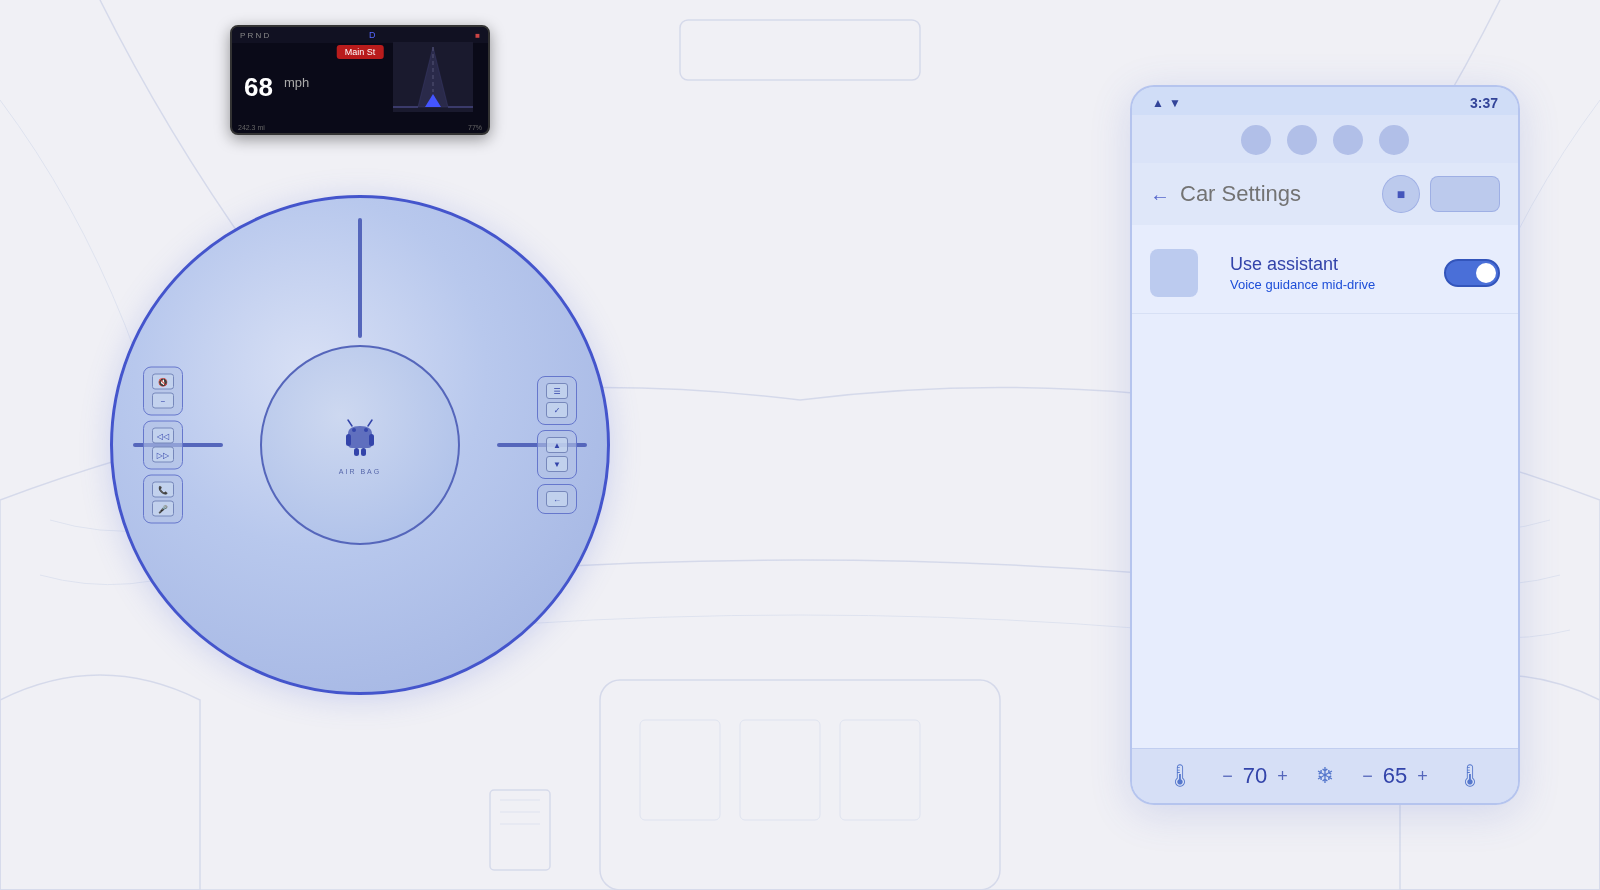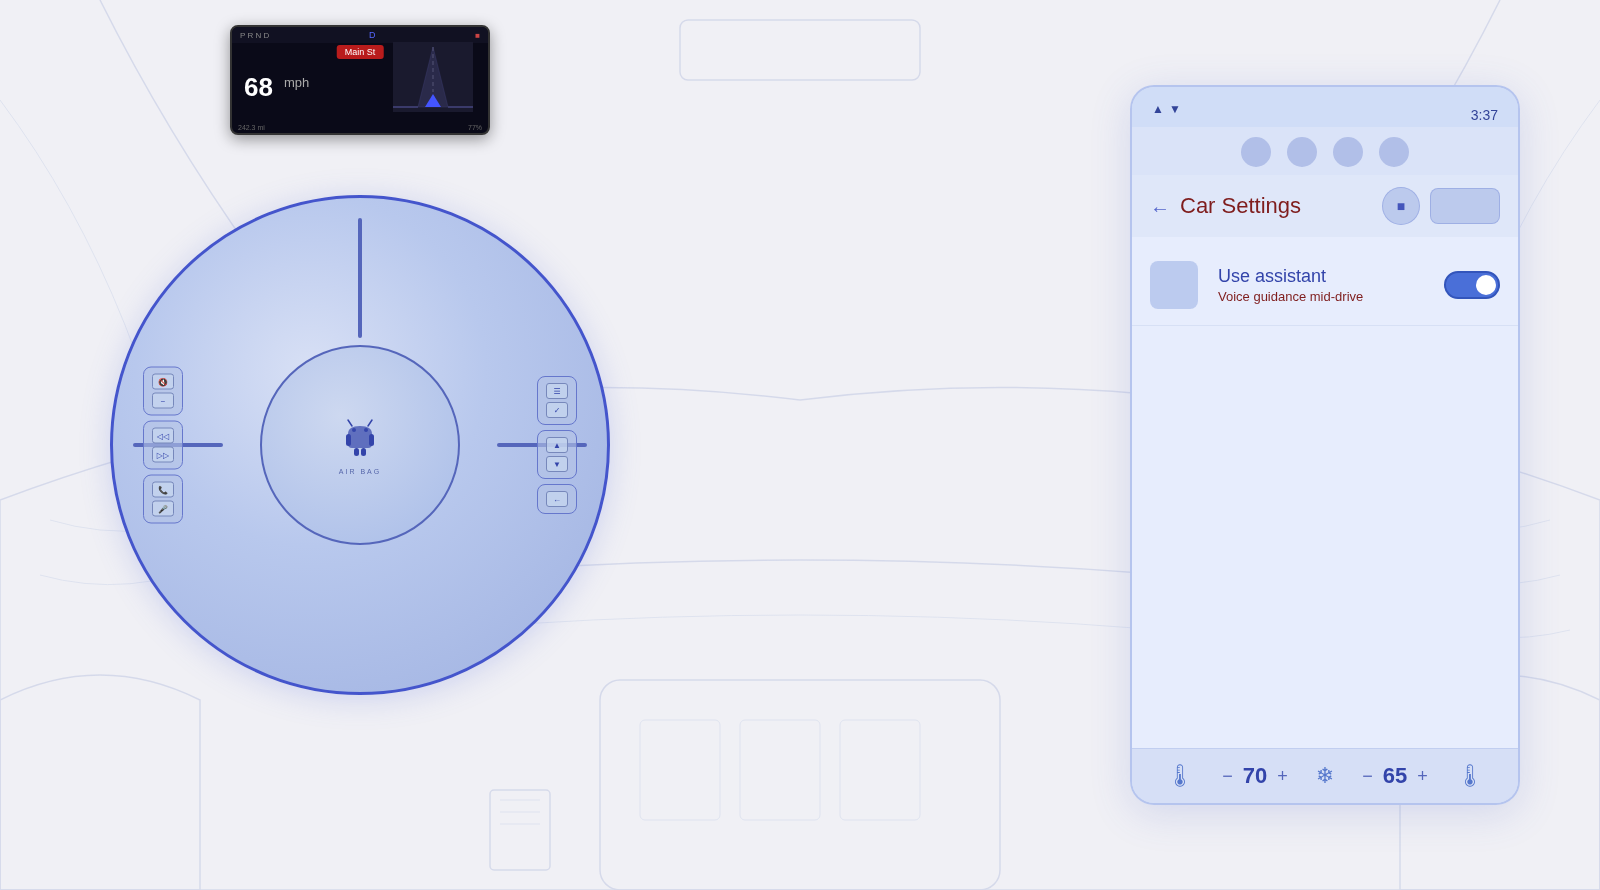--- a/index.html
+++ b/index.html
@@ -252,23 +252,22 @@
     .status-icons {
       display: flex;
       gap: 5px;
       align-items: center;
       font-size: 12px;
       color: #334499;
     }
 
     .status-time {
       font-size: 14px;
-      font-weight: 400;
+      font-weight: 700;
       color: #334499;
-      margin-top: 12px;
     }
 
     
     .nav-dots {
       display: flex;
       justify-content: center;
       gap: 16px;
       padding: 10px 0 8px;
       background: rgba(210,220,245,0.5);
     }
@@ -296,21 +295,21 @@
     }
 
     .back-arrow {
       font-size: 20px;
       color: #5566cc;
     }
 
     .header-title {
       font-size: 22px;
       font-weight: 500;
-      color: #7f1d1d;
+      color: #737373;
     }
 
     .header-right {
       display: flex;
       gap: 10px;
       align-items: center;
     }
 
     .header-btn-circle {
       width: 38px;
@@ -336,21 +335,21 @@
       flex: 1;
       overflow-y: auto;
       padding: 8px 0;
       background: rgba(235,240,255,0.5);
     }
 
     .settings-item {
       display: flex;
       align-items: center;
       padding: 16px 18px;
-      gap: 20px;
+      gap: 32px;
       border-bottom: 1px solid rgba(180,195,230,0.3);
     }
 
     .setting-icon-box {
       width: 48px;
       height: 48px;
       border-radius: 8px;
       background: rgba(160,180,230,0.6);
       flex-shrink: 0;
     }
@@ -360,21 +359,21 @@
     }
 
     .setting-title {
       font-size: 18px;
       font-weight: 500;
       color: #3344aa;
     }
 
     .setting-subtitle {
       font-size: 13px;
-      color: #7f1d1d;
+      color: #1d4ed8;
       margin-top: 2px;
     }
 
     
     .toggle-switch {
       width: 56px;
       height: 28px;
       border-radius: 14px;
       position: relative;
       flex-shrink: 0;
@@ -417,21 +416,21 @@
 
     .climate-btn {
       font-size: 18px;
       color: #5566bb;
       cursor: pointer;
       font-weight: 300;
     }
 
     .climate-value {
       font-size: 22px;
-      font-weight: 700;
+      font-weight: 400;
       color: #3344aa;
     }
 
     .climate-icon {
       font-size: 22px;
       color: #5577cc;
     }
 
     
     .bg-car-svg {

